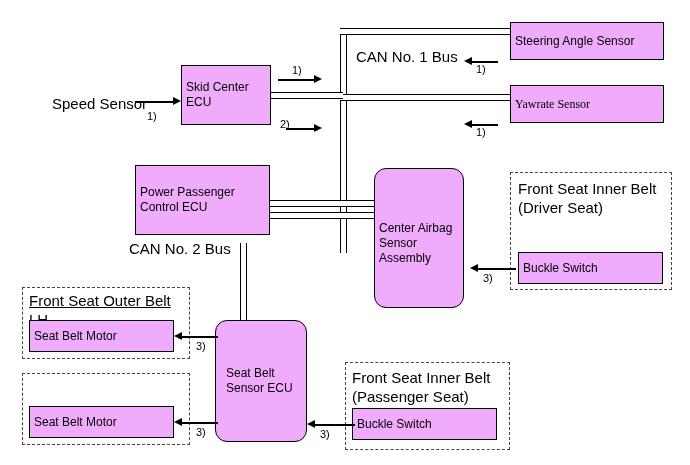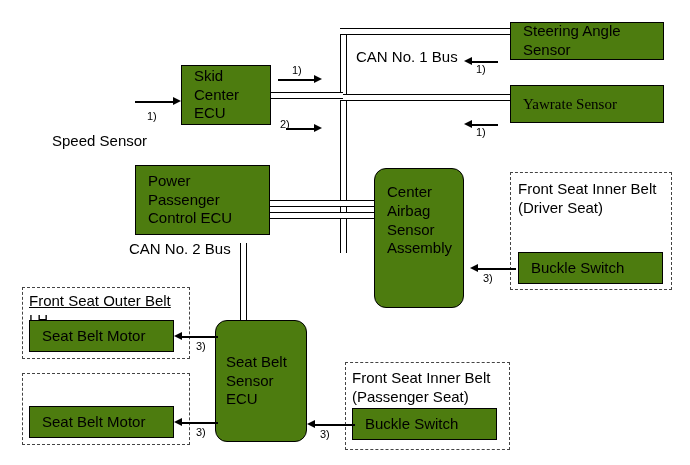--- a/index.html
+++ b/index.html
@@ -12,27 +12,27 @@
     width: 690px;
     height: 465px;
     background: #ffffff;
     font-family: "Liberation Sans", sans-serif;
     color: #000000;
     overflow: hidden;
   }
   .box {
     position: absolute;
     border: 1.5px solid #000;
-    background: #4d7c0f;
+    background: #f0abfc;
     box-sizing: border-box;
     display: flex;
     align-items: center;
     justify-content: flex-start;
-    padding: 4px 12px;
-    font-size: 15px;
+    padding: 4px 4px;
+    font-size: 12px;
     line-height: 1.25;
     white-space: pre-line;
   }
   .box.rounded {
     border-radius: 12px;
   }
   .dashed {
     position: absolute;
     border: 1px dashed #444;
     box-sizing: border-box;
@@ -114,21 +114,21 @@
 
   <div class="box" style="left:510px; top:85px; width:154px; height:38px;font-family:Liberation Serif, serif;">
     <span>Yawrate Sensor</span>
   </div>
 
   <div class="box" style="left:135px; top:165px; width:135px; height:70px;">
     <span>Power Passenger
 Control ECU</span>
   </div>
 
-  <div class="box rounded" style="left:374px; top:168px; width:90px; height:140px; align-items:flex-start; padding-top:14px;">
+  <div class="box rounded" style="left:374px; top:168px; width:90px; height:140px; align-items:center; padding-top:14px;">
     <span>Center Airbag
 Sensor
 Assembly</span>
   </div>
 
   <div class="box rounded" style="left:215px; top:320px; width:92px; height:122px; align-items:center; padding-left:10px;">
     <span>Seat Belt
 Sensor ECU</span>
   </div>
 
@@ -150,21 +150,21 @@
   <div class="label" style="left:29px; top:292px; width:158px;text-decoration:underline;">Front Seat Outer Belt LH</div>
   <div class="box" style="left:29px; top:320px; width:145px; height:32px;">
     <span>Seat Belt Motor</span>
   </div>
 
   <div class="dashed" style="left:22px; top:373px; width:168px; height:72px;"></div>
   <div class="box" style="left:29px; top:406px; width:145px; height:32px;">
     <span>Seat Belt Motor</span>
   </div>
 
-  <div class="label" style="left:52px; top:95px;margin-top:37px;">Speed Sensor</div>
+  <div class="label" style="left:52px; top:95px;">Speed Sensor</div>
   <div class="label" style="left:356px; top:48px;">CAN No. 1 Bus</div>
   <div class="label" style="left:129px; top:240px;">CAN No. 2 Bus</div>
 
   <div class="line hline" style="left:135px; top:101px; width:40px;"></div>
   <div class="arrow arrow-r" style="left:173px; top:97px;"></div>
   <div class="label small" style="left:147px; top:110px;">1)</div>
 
   <div class="line hline" style="left:278px; top:79px; width:38px;"></div>
   <div class="arrow arrow-r" style="left:314px; top:75px;"></div>
   <div class="label small" style="left:292px; top:64px;">1)</div>

